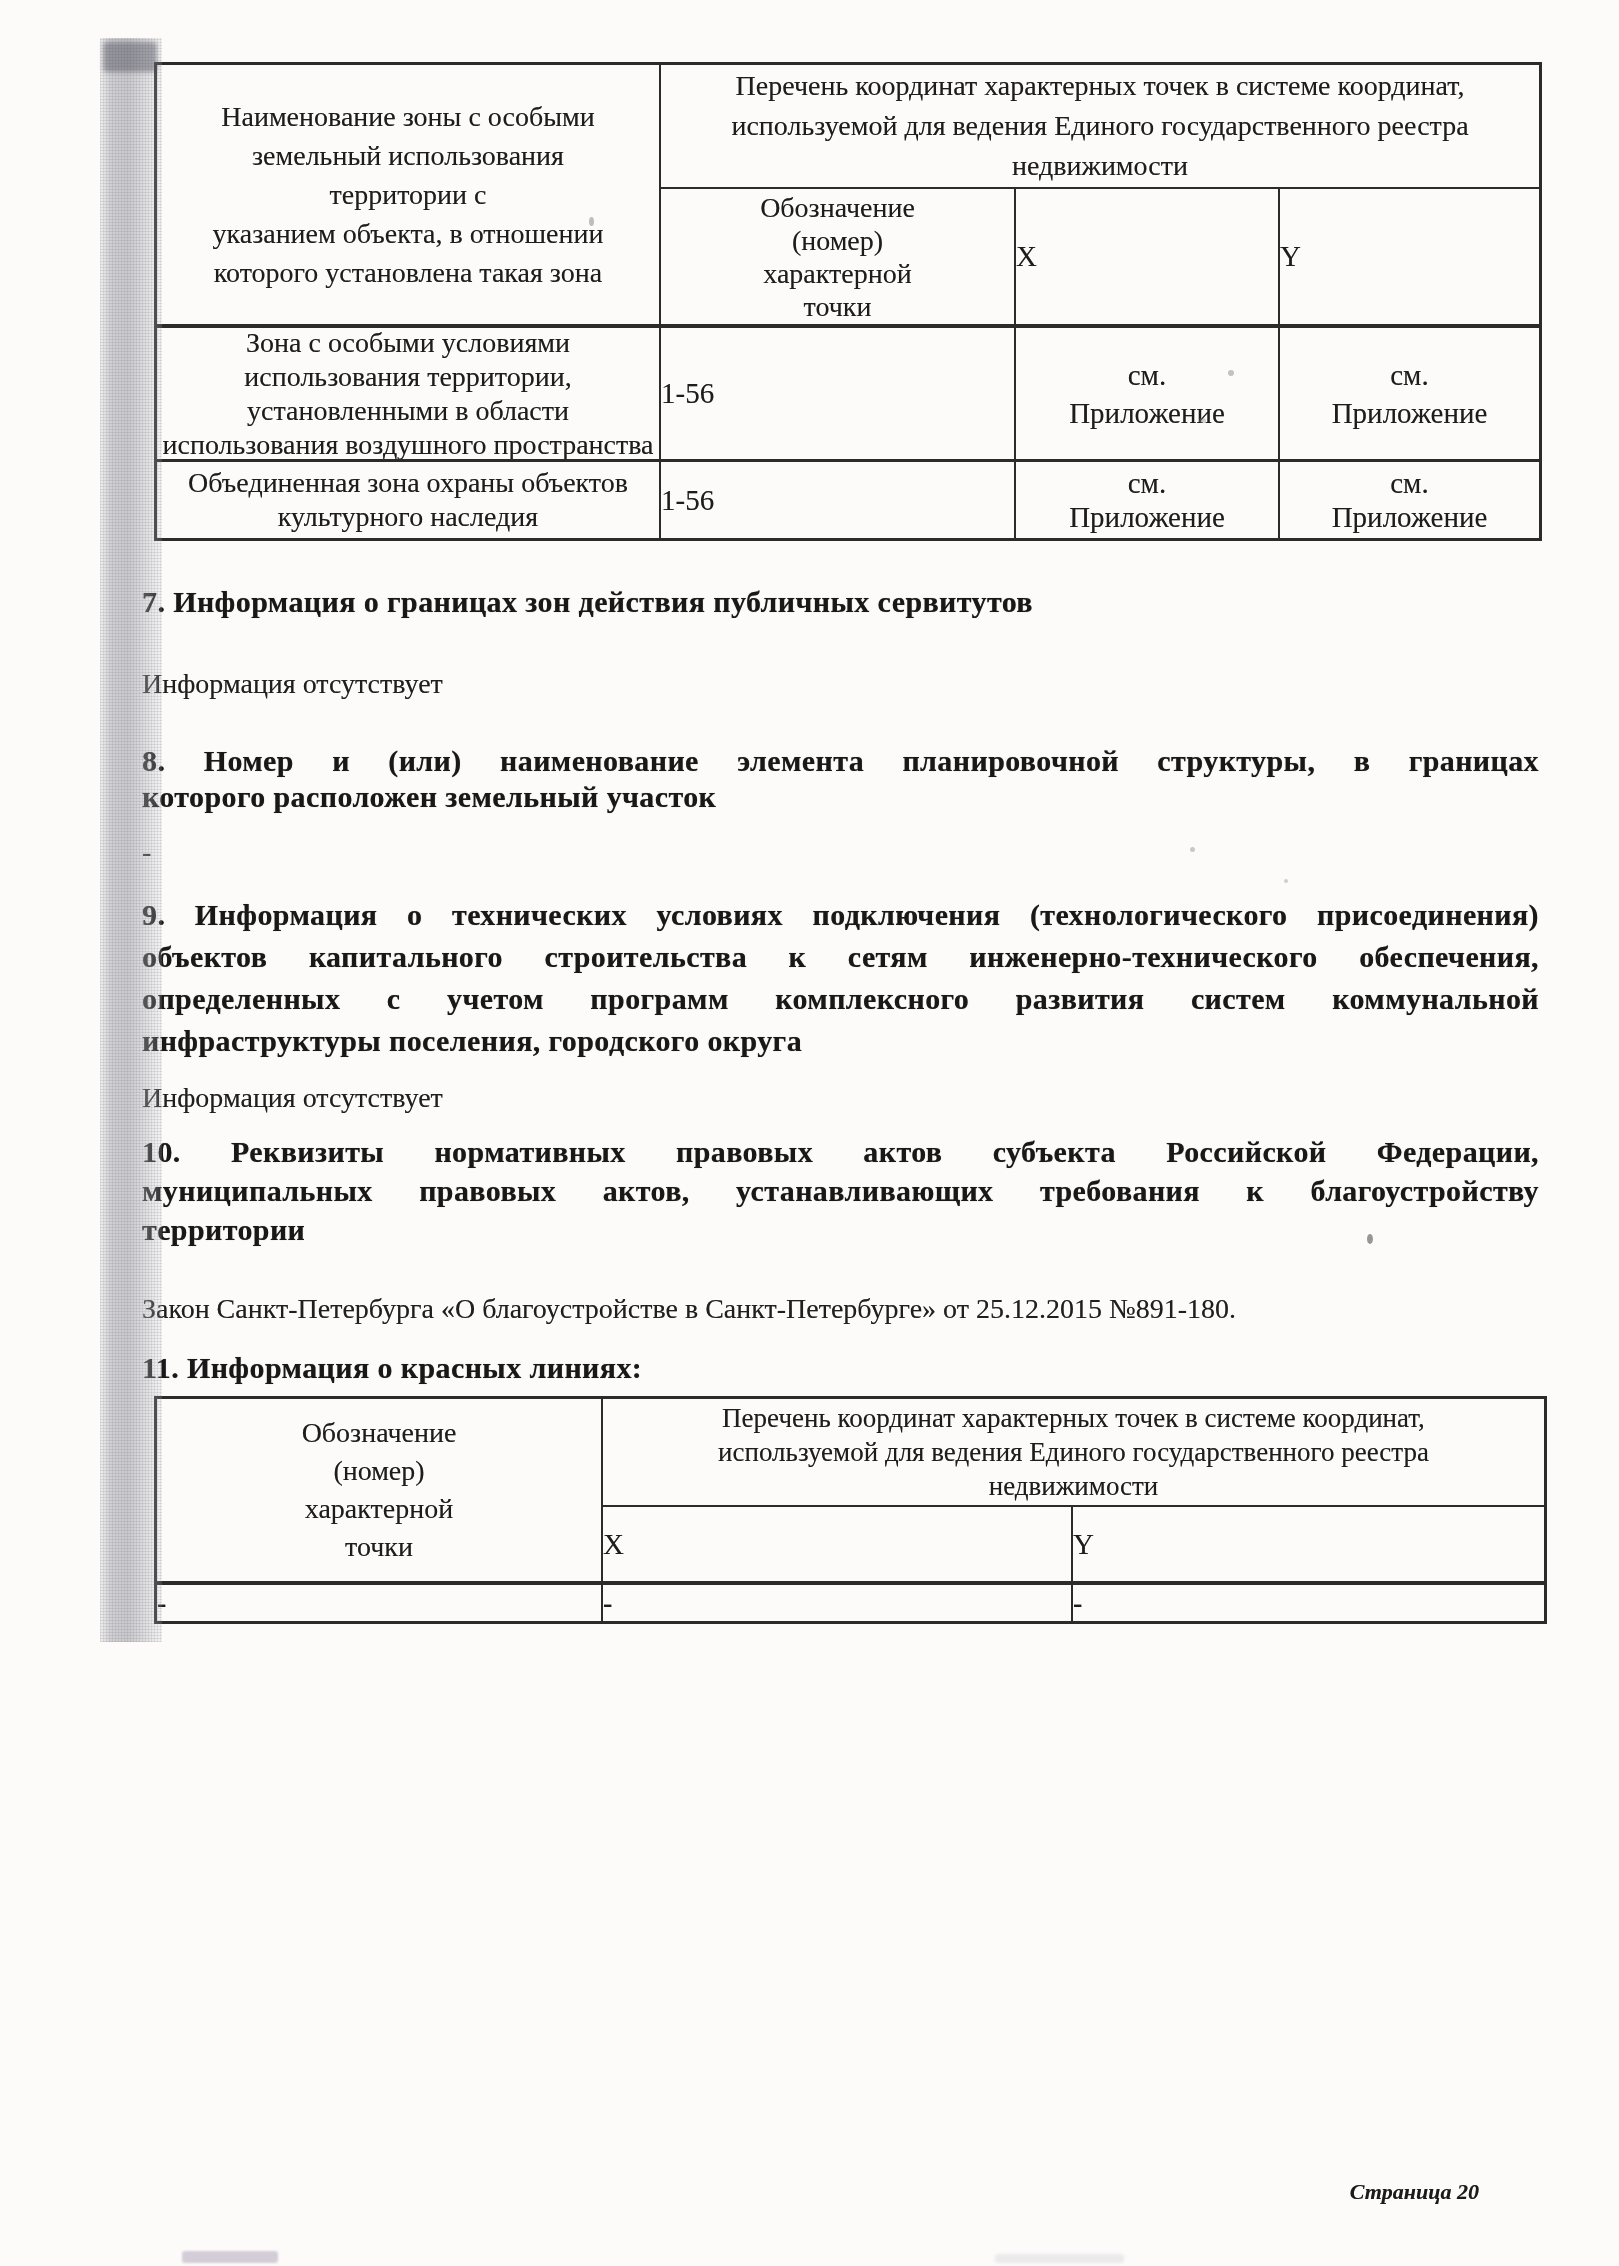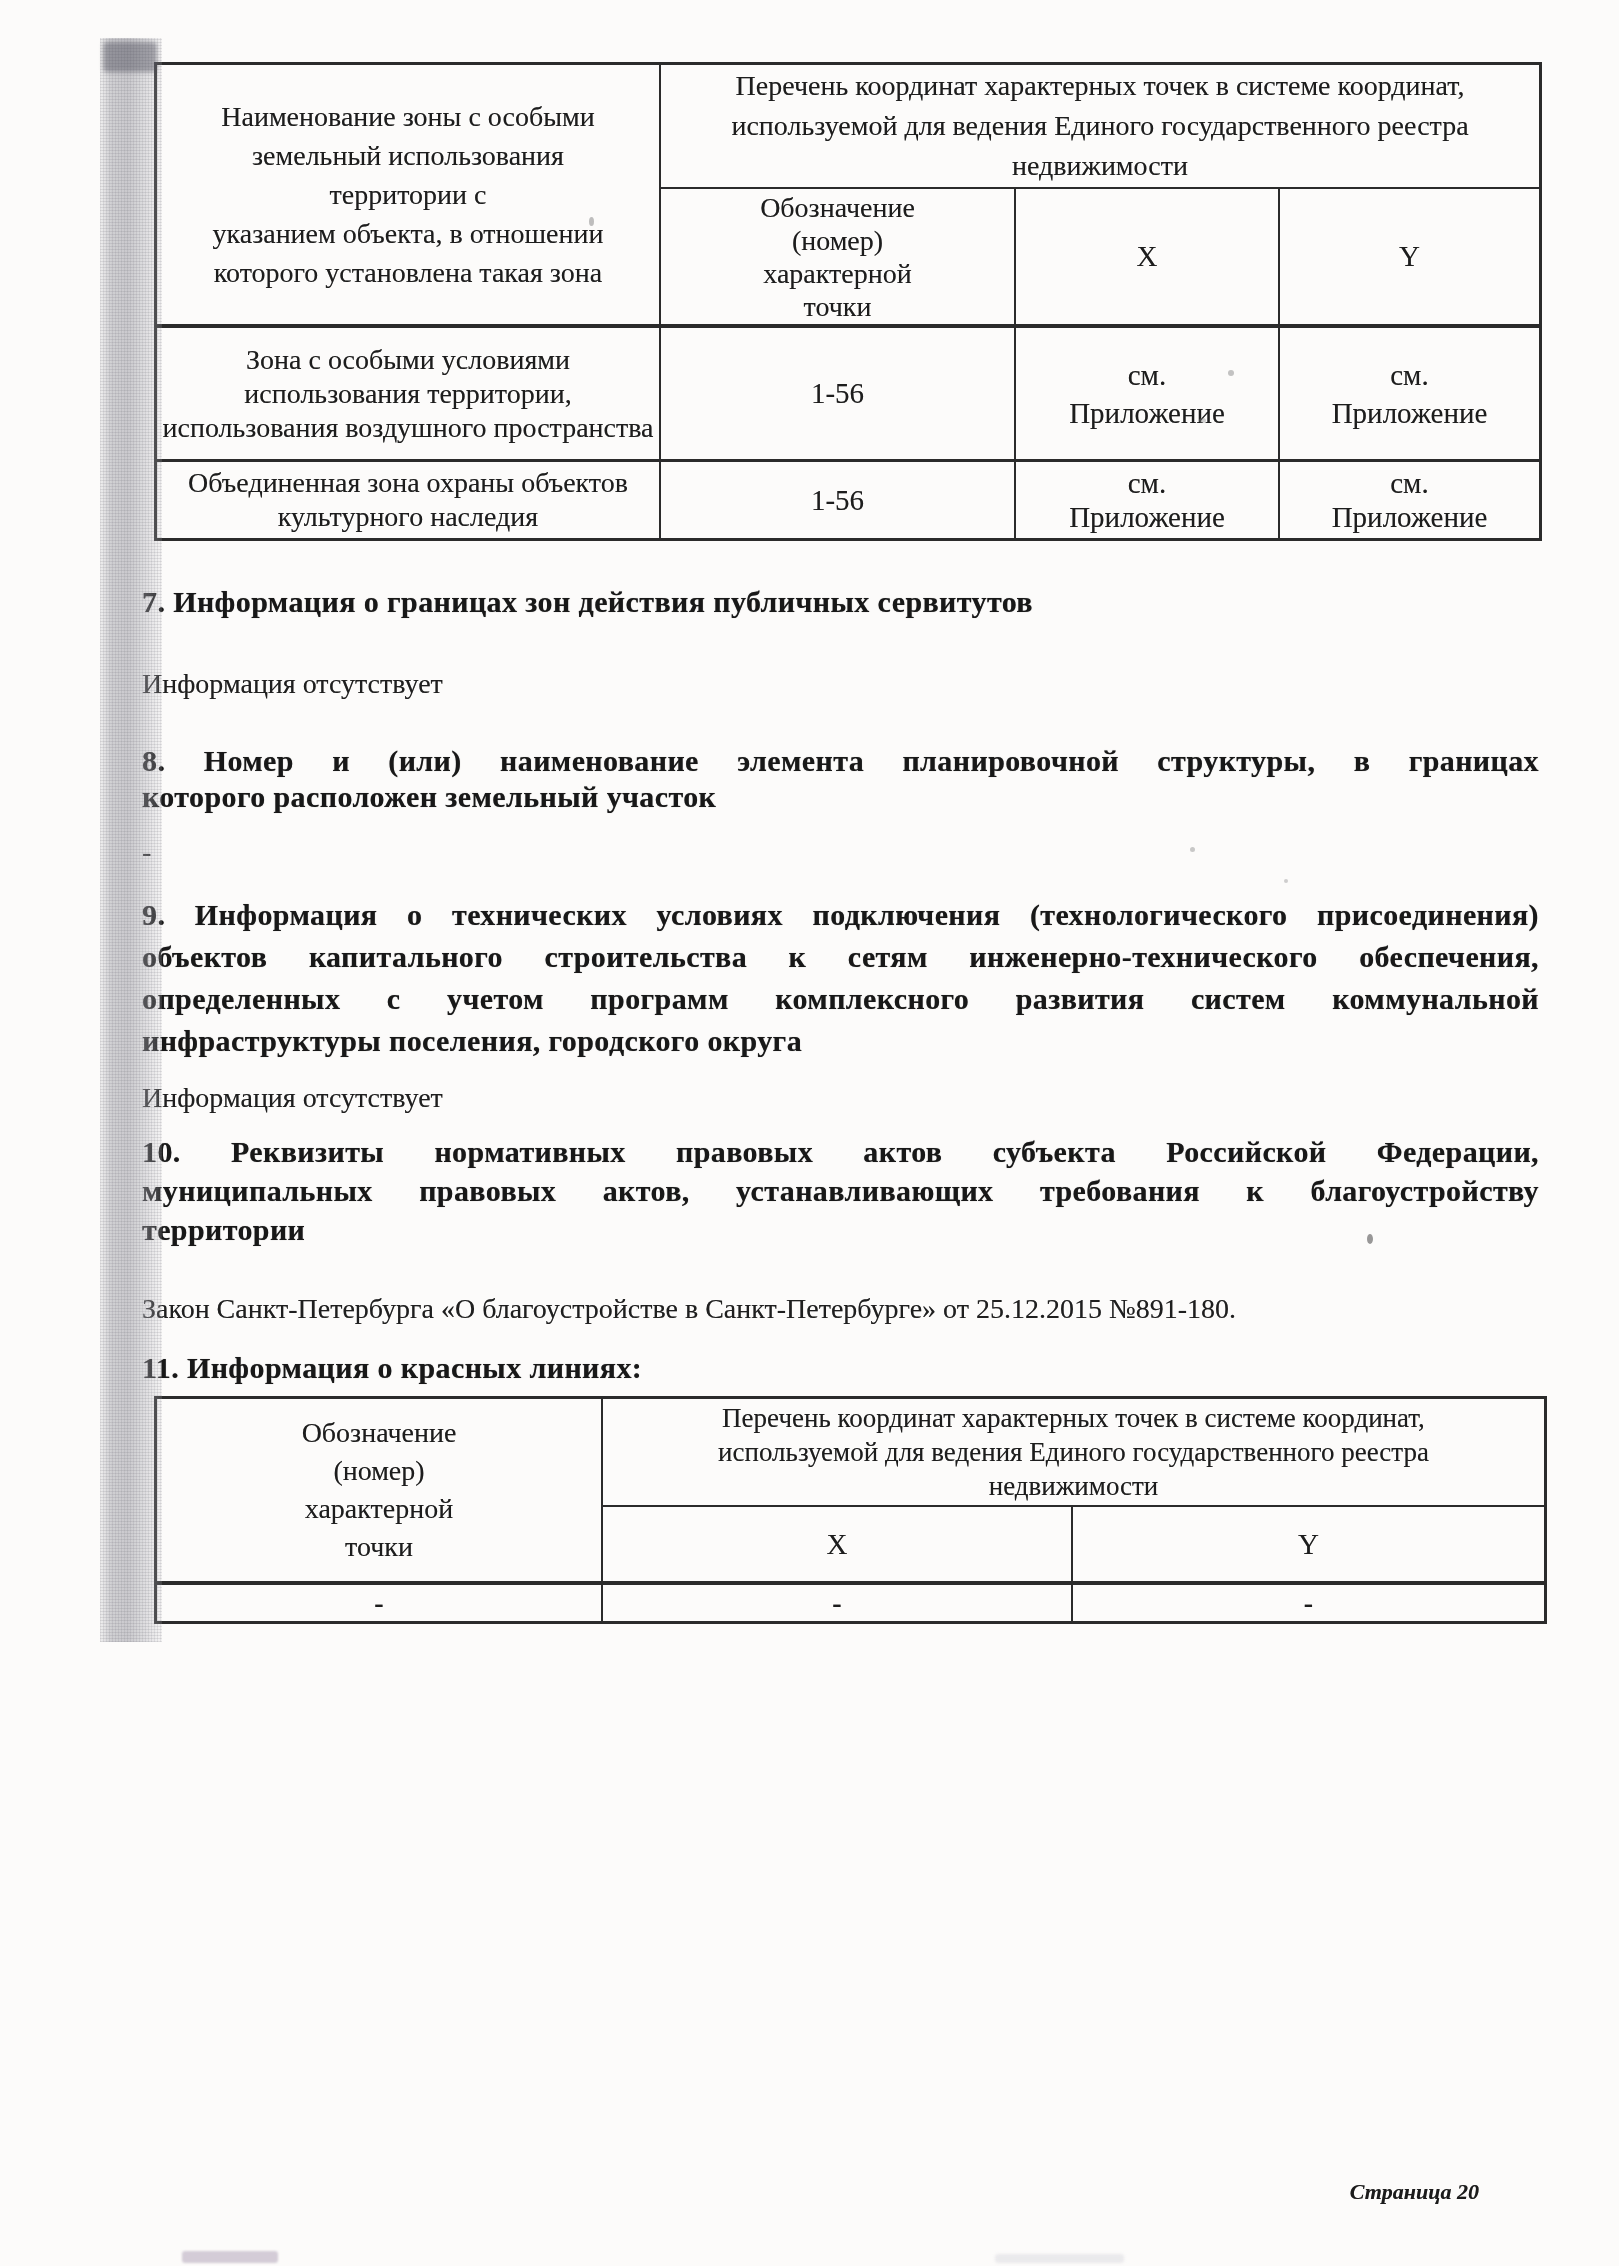--- a/index.html
+++ b/index.html
@@ -40,21 +40,21 @@
   }
   .zt{left:154px;top:62px;width:1388px;height:479px;
       grid-template-columns:504px 355px 264px 1fr;
       grid-template-rows:124px 139px 134px 1fr;}
   .rt{left:154px;top:1396px;width:1393px;height:228px;
       grid-template-columns:446px 470px 1fr;
       grid-template-rows:108px 78px 1fr;}
   .cell{
     box-sizing:border-box;
     border-right:2px solid #2b2b2b;border-bottom:2px solid #2b2b2b;
-    display:flex;flex-direction:column;justify-content:center;align-items:center;
+    display:flex;flex-direction:column;justify-content:center;align-items:flex-start;
     text-align:center;overflow:hidden;
   }
   .no-r{border-right:none!important}
   .no-b{border-bottom:none!important}
   .thick-b{border-bottom-width:4px!important}
   .b3{border-bottom-width:3px!important}
   .ln{display:block;width:100%;}
   .lh33 .ln{line-height:33px}.lh34 .ln{line-height:34px}.lh38 .ln{line-height:38px}
   .lh40c .ln{line-height:40px}
   .xy{font-size:29px;}
@@ -91,20 +91,21 @@
       <span class="ln">(номер)</span>
       <span class="ln">характерной</span>
       <span class="ln">точки</span>
     </div>
     <div class="cell thick-b xy" style="grid-column:3;grid-row:2;">X</div>
     <div class="cell thick-b no-r xy" style="grid-column:4;grid-row:2;">Y</div>
 
     <div class="cell b3 lh34" style="grid-column:1;grid-row:3;padding:16px 4px;">
       <span class="ln">Зона с особыми условиями</span>
       <span class="ln">использования территории,</span>
+      <span class="ln">установленными в области</span>
       <span class="ln">использования воздушного пространства</span>
     </div>
     <div class="cell b3 pt-val" style="grid-column:2;grid-row:3;">1-56</div>
     <div class="cell b3 lh38 pt-val" style="grid-column:3;grid-row:3;">
       <span class="ln">см.</span>
       <span class="ln">Приложение</span>
     </div>
     <div class="cell b3 no-r lh38 pt-val" style="grid-column:4;grid-row:3;">
       <span class="ln">см.</span>
       <span class="ln">Приложение</span>

